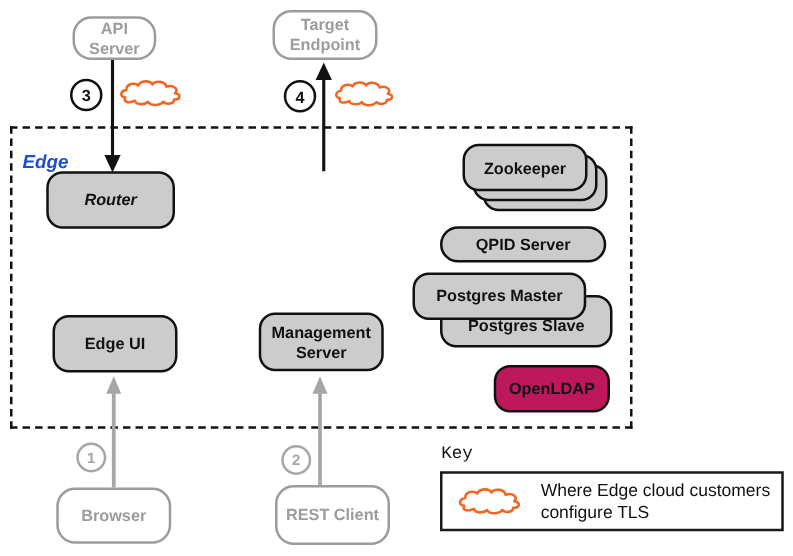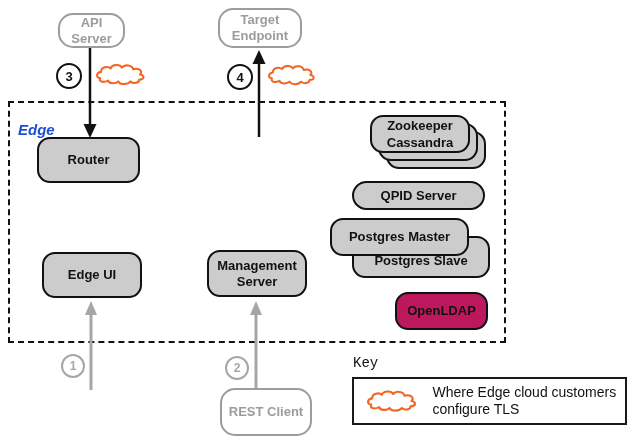--- a/index.html
+++ b/index.html
@@ -149,20 +149,23 @@
   </svg>
 
   <div class="client" style="left:58px; top:13px; width:67px; height:35px;">
     <span>API Server</span>
   </div>
 
   <div class="client" style="left:218px; top:8px; width:84px; height:40px; padding:0 8px;">
     <span>Target Endpoint</span>
   </div>
 
+  <div class="client" style="left:45px; top:390px; width:92px; height:45px;">
+    <span>Browser</span>
+  </div>
 
   <div class="client" style="left:220px; top:388px; width:92px; height:48px;">
     <span>REST Client</span>
   </div>
 
   <div class="step" style="left:56px; top:63px;">
     <span>3</span>
   </div>
   <div class="step" style="left:227px; top:64px;">
     <span>4</span>
@@ -174,38 +177,37 @@
     <span>2</span>
   </div>
 
   <svg class="cloud" style="left:95px; top:63px;" width="52" height="23" viewBox="0 0 60 26">
     <path d="M6 17 C1 17 1 11 7 10 C7 4 15 3 18 6 C20 1 29 1 31 5 C34 1 43 2 44 7 C50 5 56 9 52 13 C58 14 57 19 51 19 C51 23 44 24 41 21 C38 25 29 25 27 21 C24 24 16 24 15 20 C9 23 4 21 6 17 Z" fill="#ffffff" stroke="#f26522" stroke-width="2.4" stroke-linejoin="round"></path>
   </svg>
   <svg class="cloud" style="left:267px; top:64px;" width="50" height="22" viewBox="0 0 60 26">
     <path d="M6 17 C1 17 1 11 7 10 C7 4 15 3 18 6 C20 1 29 1 31 5 C34 1 43 2 44 7 C50 5 56 9 52 13 C58 14 57 19 51 19 C51 23 44 24 41 21 C38 25 29 25 27 21 C24 24 16 24 15 20 C9 23 4 21 6 17 Z" fill="#ffffff" stroke="#f26522" stroke-width="2.4" stroke-linejoin="round"></path>
   </svg>
 
-  <div class="comp" style="left:37px; top:137px; width:103px; height:46px;">
+  <div class="comp" style="left:37px; top:137px; width:103px; height:46px;font-style:italic;">
     <span>Router</span>
   </div>
 
 
   <div class="comp" style="left:42px; top:252px; width:100px; height:46px;">
     <span>Edge UI</span>
   </div>
 
   <div class="comp" style="left:207px; top:250px; width:100px; height:47px; padding:0 8px;">
     <span>Management Server</span>
   </div>
 
   <div class="comp" style="left:386px; top:131px; width:100px; height:38px; z-index:3;"></div>
   <div class="comp" style="left:378px; top:123px; width:100px; height:38px; z-index:4;"></div>
   <div class="comp" style="left:370px; top:115px; width:100px; height:38px; z-index:5; line-height:17px;">
     <span>Zookeeper</span>
-    <span>Cassandra</span>
   </div>
 
   <div class="comp" style="left:352px; top:236px; width:138px; height:42px; z-index:3; justify-content:flex-end; padding-bottom:7px;">
     <span>Postgres Slave</span>
   </div>
 
   <div class="comp" style="left:352px; top:181px; width:133px; height:29px; border-radius:15px;">
     <span>QPID Server</span>
   </div>
   <div class="comp" style="left:330px; top:218px; width:139px; height:38px; z-index:4;">

